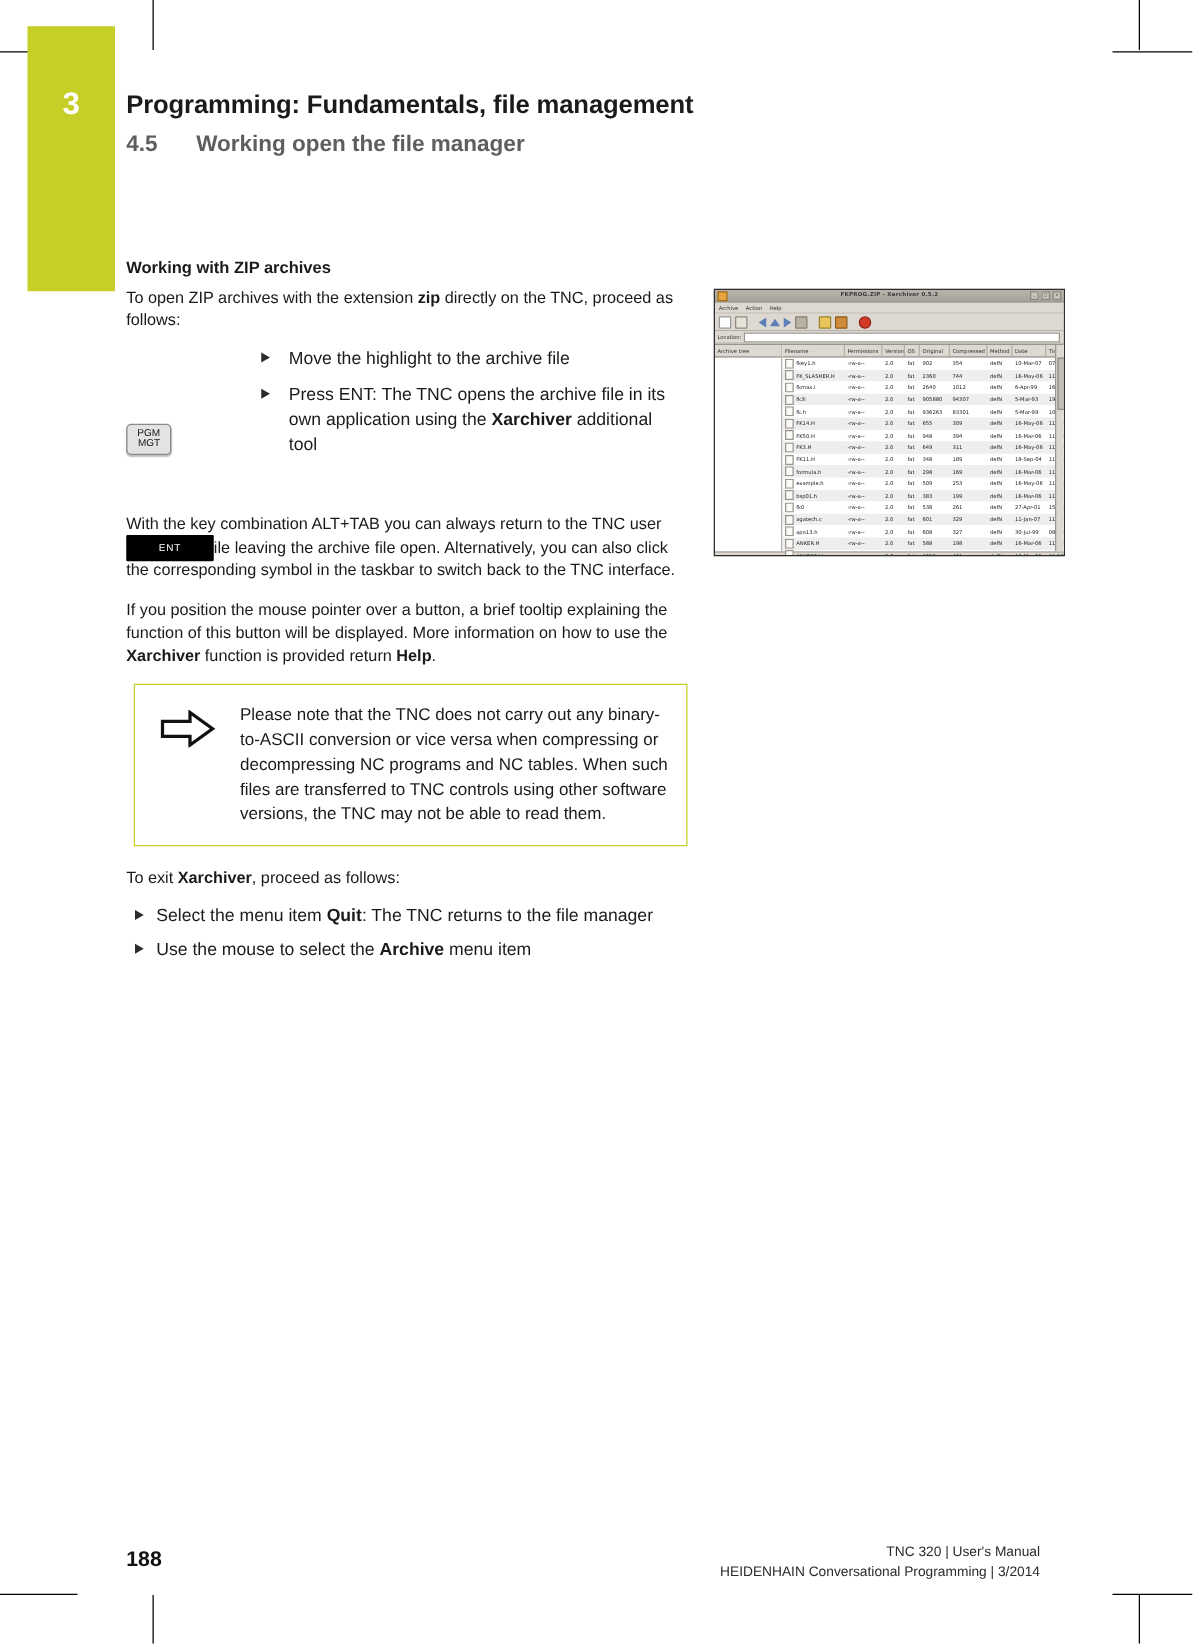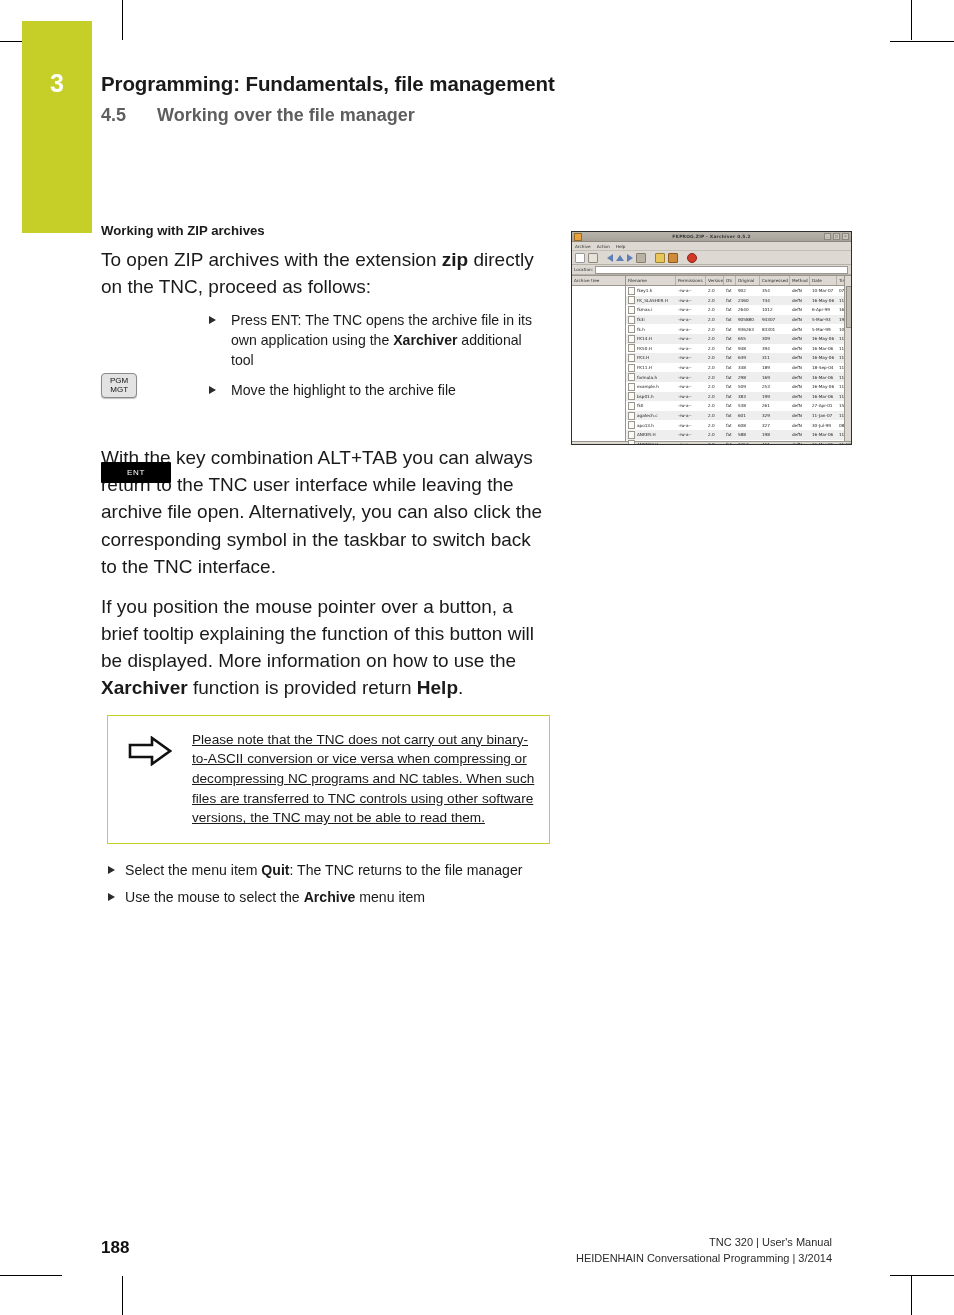--- a/index.html
+++ b/index.html
@@ -70,32 +70,32 @@
     font-weight: bold;
     color: #5e5e5e;
     white-space: nowrap;
   }
   .section-number { display: inline-block; width: 56px; }
 
   
   .col-left {
     position: absolute;
     left: 101px;
-    top: 222px;
+    top: 205px;
     width: 445px;
   }
   .subhead {
     font-size: 13.2px;
     font-weight: bold;
     color: #1a1a1a;
     margin: 0 0 6px 0;
     line-height: 1.35;
   }
   .para {
-    font-size: 19px;
+    font-size: 13px;
     line-height: 1.43;
     color: #1a1a1a;
     margin: 0 0 13px 0;
   }
   .para.tight { margin-bottom: 10px; }
   b { font-weight: bold; }
 
   
   .steps-block {
     position: relative;
@@ -164,21 +164,20 @@
   
   .note-box {
     position: relative;
     border: 1px solid #c5cf28;
     box-sizing: border-box;
     width: 443px;
     padding: 14px 14px 15px 0;
     margin: 9px 0 16px 6px;
     display: flex;
     align-items: flex-start;
-    text-decoration: underline;
   }
   .note-icon-cell {
     width: 84px;
     flex: 0 0 84px;
     display: flex;
     align-items: flex-start;
     justify-content: center;
     padding-top: 6px;
   }
   .note-text {
@@ -454,21 +453,21 @@
 <div class="crop crop-bl-h"></div>
 <div class="crop crop-br-v"></div>
 <div class="crop crop-br-h"></div>
 
 <div class="chapter-tab">
   <div class="chapter-number">3</div>
 </div>
 
 <div class="page-title">Programming: Fundamentals, file management</div>
 <div class="section-row">
-  <span class="section-number">4.5</span><span>Working over the file manager</span>
+  <span class="section-number">4.5</span><span>Working open the file manager</span>
 </div>
 
 <div class="col-left">
 
   <div class="subhead">Working with ZIP archives</div>
 
   <p class="para tight"><span>To open ZIP archives with the extension </span><b>zip</b><span> directly on the TNC, proceed as follows:</span></p>
 
   <div class="steps-block">
     <div class="key key-pgmmgt">
@@ -477,42 +476,43 @@
         <span>MGT</span>
       </div>
     </div>
     <div class="key key-ent">
       <span>ENT</span>
     </div>
 
     <ul class="steps steps-indent">
       <li class="step">
         <span class="tri"></span>
-        <span>Press ENT: The TNC opens the archive file in its own application using the </span><b>Xarchiver</b><span> additional tool</span>
+        <span>Move the highlight to the archive file</span>
       </li>
       <li class="step">
         <span class="tri"></span>
-        <span>Move the highlight to the archive file</span>
+        <span>Press ENT: The TNC opens the archive file in its own application using the </span><b>Xarchiver</b><span> additional tool</span>
       </li>
     </ul>
   </div>
 
   <p class="para" style="margin-top:22px;">With the key combination ALT+TAB you can always return to the TNC user interface while leaving the archive file open. Alternatively, you can also click the corresponding symbol in the taskbar to switch back to the TNC interface.</p>
 
   <p class="para"><span>If you position the mouse pointer over a button, a brief tooltip explaining the function of this button will be displayed. More information on how to use the </span><b>Xarchiver</b><span> function is provided return </span><b>Help</b><span>.</span></p>
 
   <div class="note-box">
     <div class="note-icon-cell">
       <svg width="44" height="30" viewBox="0 0 44 30">
         <path d="M2,9 L24,9 L24,2 L42,15 L24,28 L24,21 L2,21 Z" fill="#ffffff" stroke="#111111" stroke-width="2.6" stroke-linejoin="miter"></path>
       </svg>
     </div>
     <div class="note-text">Please note that the TNC does not carry out any binary-to-ASCII conversion or vice versa when compressing or decompressing NC programs and NC tables. When such files are transferred to TNC controls using other software versions, the TNC may not be able to read them.</div>
   </div>
 
+  <p class="para tight"><span>To exit </span><b>Xarchiver</b><span>, proceed as follows:</span></p>
 
   <ul class="bullet-list">
     <li class="bullet">
       <span class="tri"></span>
       <span>Select the menu item </span><b>Quit</b><span>: The TNC returns to the file manager</span>
     </li>
     <li class="bullet">
       <span class="tri"></span>
       <span>Use the mouse to select the </span><b>Archive</b><span> menu item</span>
     </li>

